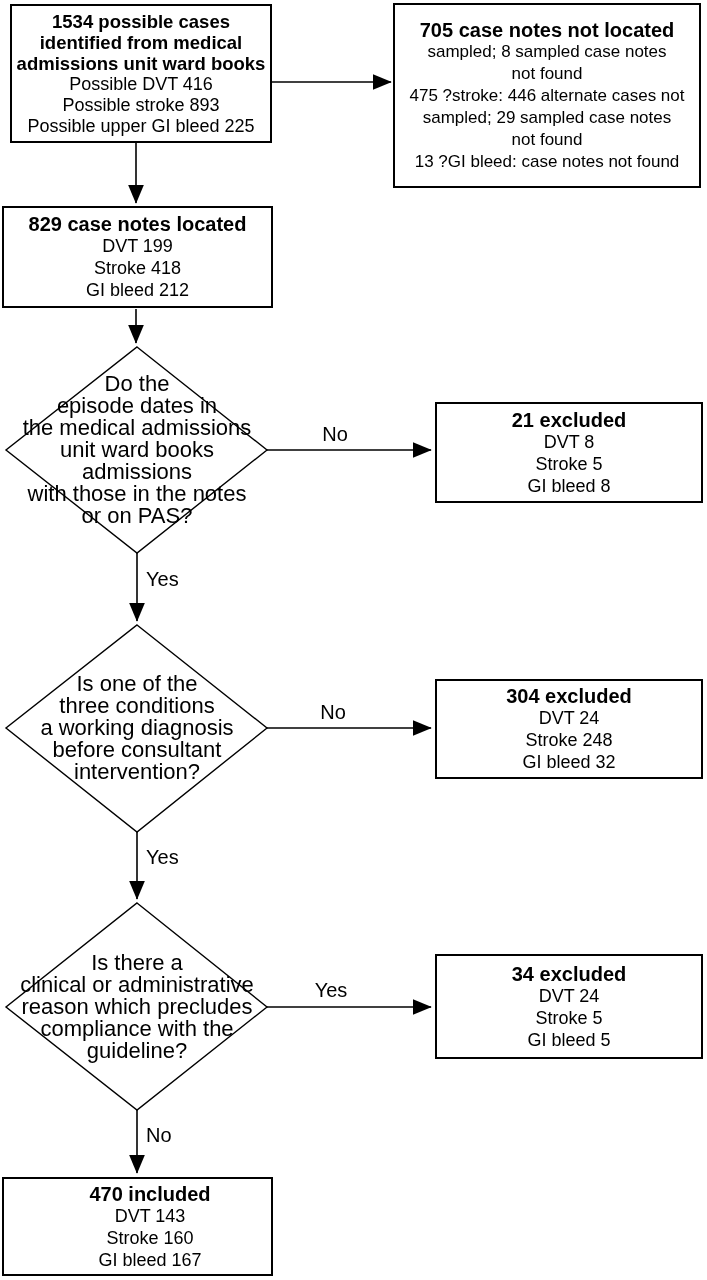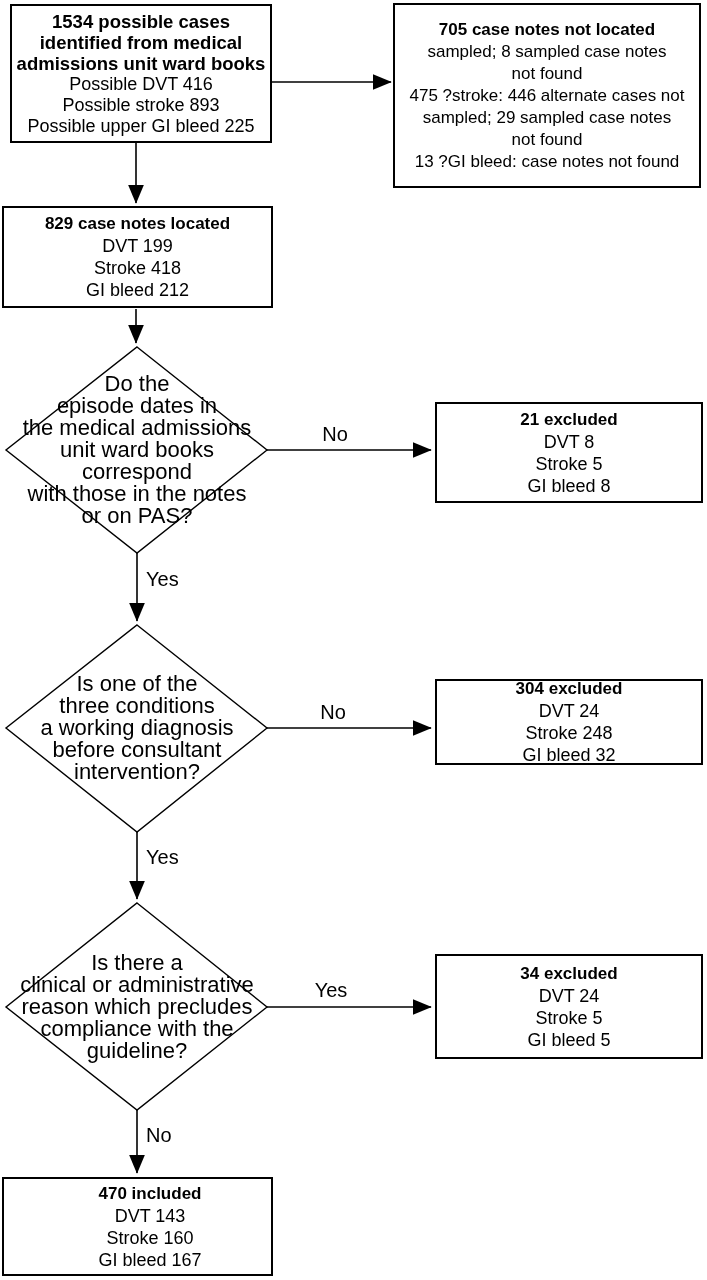--- a/index.html
+++ b/index.html
@@ -17,21 +17,21 @@
   .box{
     position:absolute;
     box-sizing:border-box;
     border:2px solid #000000;
     background:#ffffff;
     display:flex;flex-direction:column;
     justify-content:center;align-items:center;
     text-align:center;
     font-size:18px;line-height:22px;
   }
-  .box .title{font-weight:bold;font-size:17px;}
+  .box .title{font-weight:bold;font-size:20px;}
   .box-a{font-size:18px;line-height:21px;}
   .box-b{font-size:17px;line-height:22px;}
   .tline,.bline{white-space:nowrap;}
   .tline{font-weight:bold;font-size:18.5px;}
   .dtext{
     position:absolute;
     display:flex;flex-direction:column;
     justify-content:center;align-items:center;
     text-align:center;
     font-size:22px;line-height:22px;
@@ -91,41 +91,41 @@
     <div class="title">829 case notes located</div>
     <div class="bline">DVT 199</div>
     <div class="bline">Stroke 418</div>
     <div class="bline">GI bleed 212</div>
   </div>
 
   <div class="dtext" style="left:17px;top:357px;width:240px;height:186px;">
     <div>Do the</div>
     <div>episode dates in</div>
     <div>the medical admissions</div>
-    <div>unit ward books correspond</div>
+    <div>unit ward books admissions</div>
     <div>with those in the notes</div>
     <div>or on PAS?</div>
   </div>
 
   <div class="box" style="left:435px;top:402px;width:268px;height:101px;">
     <div class="title">21 excluded</div>
     <div class="bline">DVT 8</div>
     <div class="bline">Stroke 5</div>
     <div class="bline">GI bleed 8</div>
   </div>
 
   <div class="dtext" style="left:17px;top:635px;width:240px;height:186px;">
     <div>Is one of the</div>
     <div>three conditions</div>
     <div>a working diagnosis</div>
     <div>before consultant</div>
     <div>intervention?</div>
   </div>
 
-  <div class="box" style="left:435px;top:679px;width:268px;height:86px;">
+  <div class="box" style="left:435px;top:679px;width:268px;height:100px;">
     <div class="title">304 excluded</div>
     <div class="bline">DVT 24</div>
     <div class="bline">Stroke 248</div>
     <div class="bline">GI bleed 32</div>
   </div>
 
   <div class="dtext" style="left:17px;top:914px;width:240px;height:186px;">
     <div>Is there a</div>
     <div>clinical or administrative</div>
     <div>reason which precludes</div>

